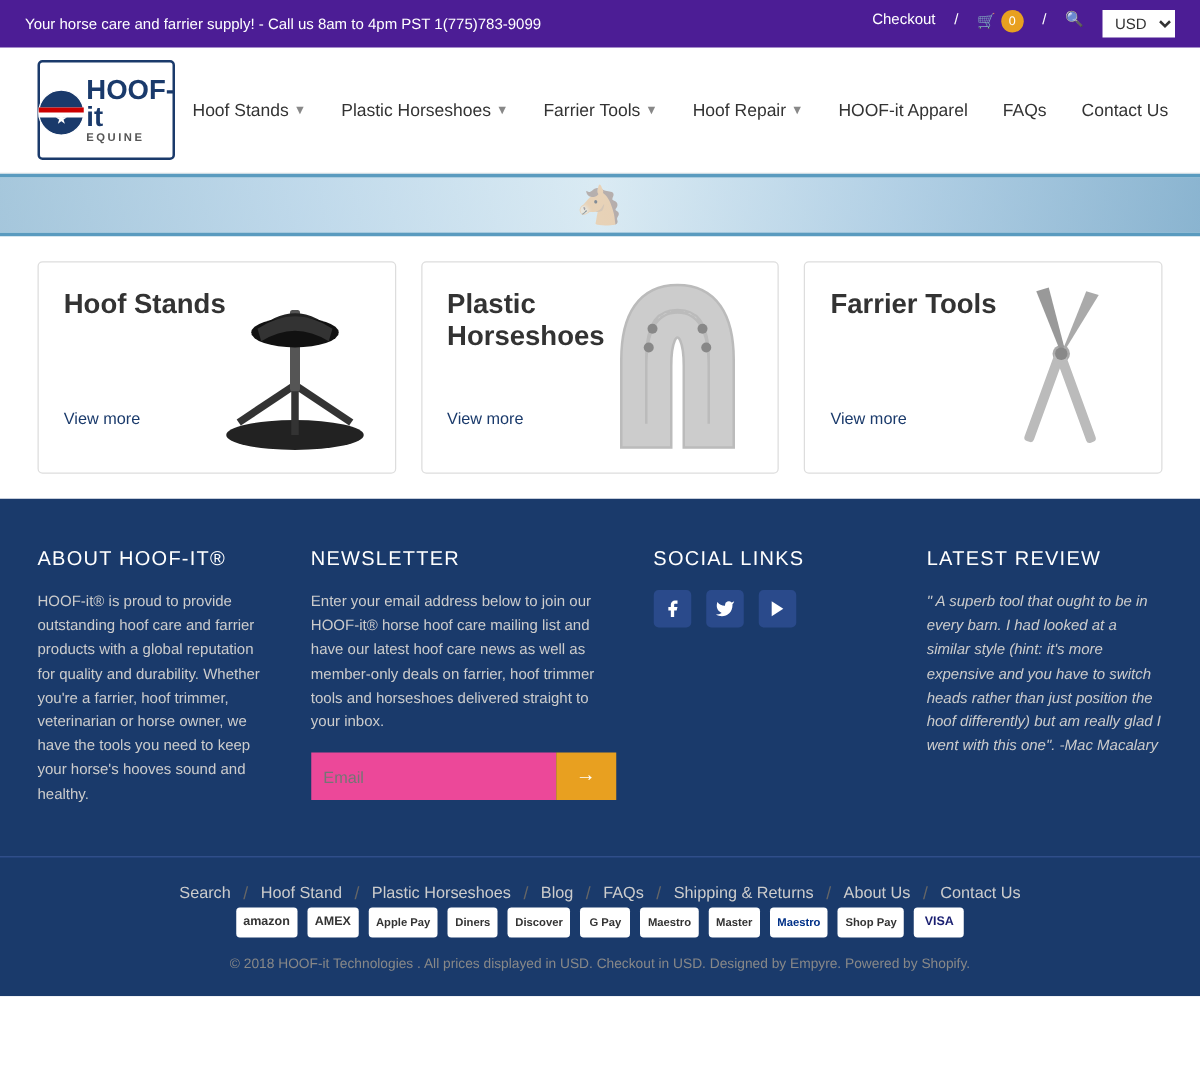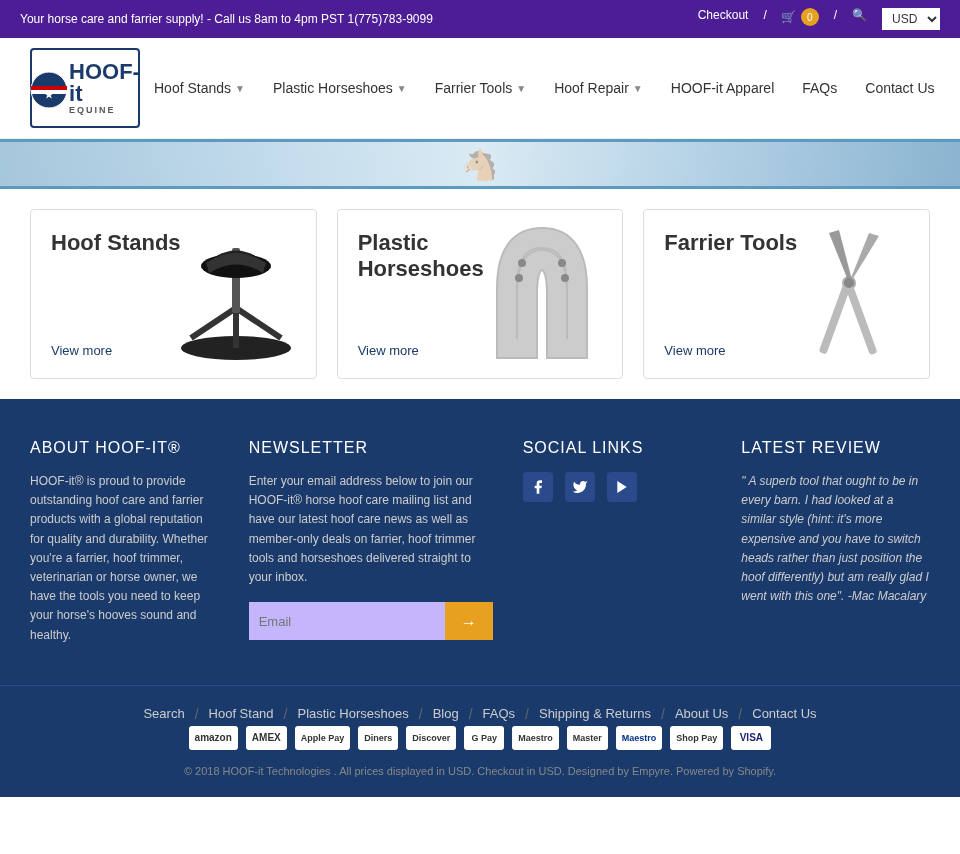--- a/index.html
+++ b/index.html
@@ -99,21 +99,21 @@
       font-size: 22px;
       font-weight: bold;
       color: #333;
       line-height: 1.2;
       max-width: 60%;
     }
     .category-card .view-more {
       color: #1a3a6b;
       font-size: 13px;
       position: absolute;
-      bottom: 20px;
+      bottom: 36px;
       left: 20px;
       text-decoration: none;
       cursor: pointer;
     }
     .card-image {
       position: absolute;
       right: 10px;
       top: 10px;
       width: 140px;
       height: 140px;
@@ -139,21 +139,21 @@
       letter-spacing: 1px;
     }
     .footer-col p { font-size: 12px; line-height: 1.6; color: #ccc; }
 
     .newsletter-input-wrap { display: flex; margin-top: 15px; }
     .newsletter-input {
       flex: 1;
       padding: 10px;
       border: none;
       font-size: 13px;
-      background: #c4b5fd;
+      background: #ec4899;
       color: #333;
     }
     .newsletter-btn {
       background: #e8a020;
       border: none;
       color: #fff;
       padding: 10px 16px;
       cursor: pointer;
       font-size: 16px;
     }

